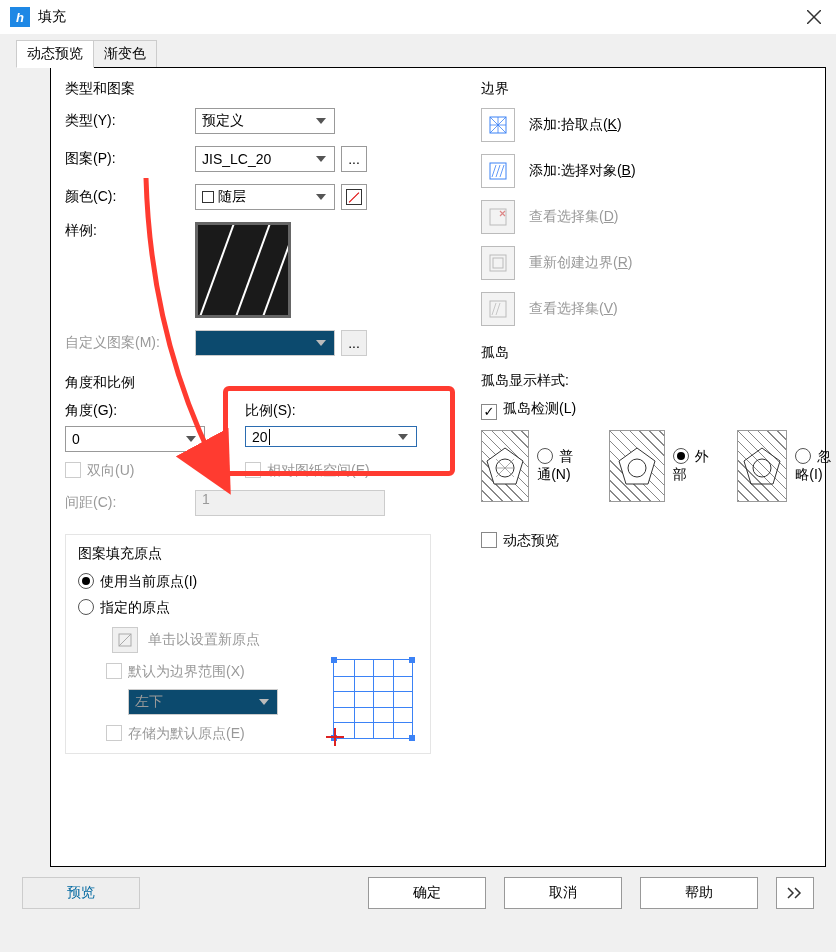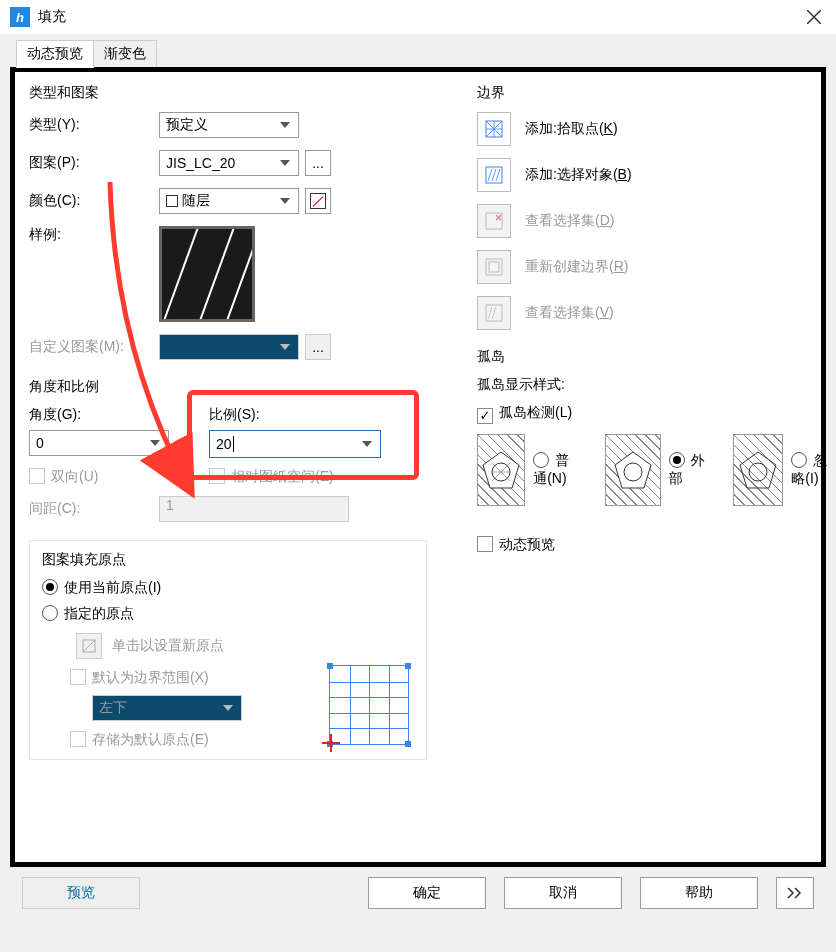--- a/index.html
+++ b/index.html
@@ -6,21 +6,21 @@
 body { background: #f0f0f0; width: 836px; height: 952px; overflow: hidden; }
 .titlebar { height: 34px; background: #fff; display: flex; align-items: center; padding: 0 10px; }
 .titlebar-icon { width: 20px; height: 20px; background: #1e88e5; display: flex; align-items: center; justify-content: center; color: #fff; font-style: italic; font-weight: bold; font-size: 13px; margin-right: 8px; }
 .titlebar-title { flex: 1; }
 .titlebar-close { width: 24px; height: 24px; display: flex; align-items: center; justify-content: center; cursor: pointer; }
 .titlebar-close svg { width: 14px; height: 14px; }
 .content { padding: 6px 10px 0 10px; }
 .tabs { display: flex; margin-left: 6px; }
 .tab { padding: 4px 10px; border: 1px solid #ccc; background: #f0f0f0; cursor: pointer; margin-right: -1px; }
 .tab.active { background: #fff; border-bottom: 1px solid #fff; position: relative; z-index: 2; }
-.tabpanel { background: #fff; border: 5px solid #000000; margin-top: -1px; padding: 12px 14px 16px 14px; min-height: 800px; position: relative; }
+.tabpanel { background: #fff; border: 1px solid #000000; margin-top: -1px; padding: 12px 14px 16px 14px; min-height: 800px; position: relative; margin-left: 40px; }
 .columns { display: flex; gap: 50px; }
 .col-left { width: 400px; }
 .col-right { width: 330px; }
 .group { margin-bottom: 18px; }
 .group-title { margin-bottom: 10px; }
 .row { display: flex; align-items: center; margin-bottom: 12px; min-height: 26px; }
 .lbl { width: 130px; }
 .disabled { color: #999; }
 .sel { height: 26px; border: 1px solid #999; background: #fff; padding: 0 24px 0 6px; position: relative; display: flex; align-items: center; width: 140px; }
 .sel::after { content: ""; position: absolute; right: 8px; top: 50%; transform: translateY(-50%); border-left: 5px solid transparent; border-right: 5px solid transparent; border-top: 6px solid #555; }
@@ -60,21 +60,21 @@
 .origin-box .v { position:absolute; top:0; bottom:0; border-left:1px solid #3b82f6; }
 .origin-box .b { position:absolute; width:6px; height:6px; background:#3b82f6; }
 .origin-box .plus { position:absolute; left:-8px; bottom:-8px; width:18px; height:18px; }
 .origin-box .plus::before { content:""; position:absolute; left:8px; top:0; width:2px; height:18px; background:#d22; }
 .origin-box .plus::after { content:""; position:absolute; top:8px; left:0; height:2px; width:18px; background:#d22; }
 .footer { display:flex; gap:18px; padding:10px 12px; align-items:center; }
 .spacer { flex:1; }
 .btn { width:118px; height:32px; border:1px solid #999; background:#fff; cursor:pointer; }
 .btn.dis { background:#eee; color:#0369a1; border-color:#ccc; }
 .btn-expand { width:38px; height:32px; border:1px solid #999; background:#fff; cursor:pointer; display:flex; align-items:center; justify-content:center; }
-.scale-input { height:28px; width:172px; border:1px solid #2b6cb0; background:#fff; padding:0 24px 0 6px; position:relative; display:flex; align-items:center; }
+.scale-input { height:21px; width:172px; border:1px solid #2b6cb0; background:#fff; padding:0 24px 0 6px; position:relative; display:flex; align-items:center; }
 .scale-input::after { content:""; position:absolute; right:8px; top:50%; transform:translateY(-50%); border-left:5px solid transparent; border-right:5px solid transparent; border-top:6px solid #555; }
 .caret { display:inline-block; width:1px; height:16px; background:#000; margin-left:1px; }
 .u { text-decoration: underline; }
 .arrow { position:absolute; pointer-events:none; }
 </style>
 </head>
 <body>
 
 <div class="titlebar">
   <div class="titlebar-icon">h</div>

